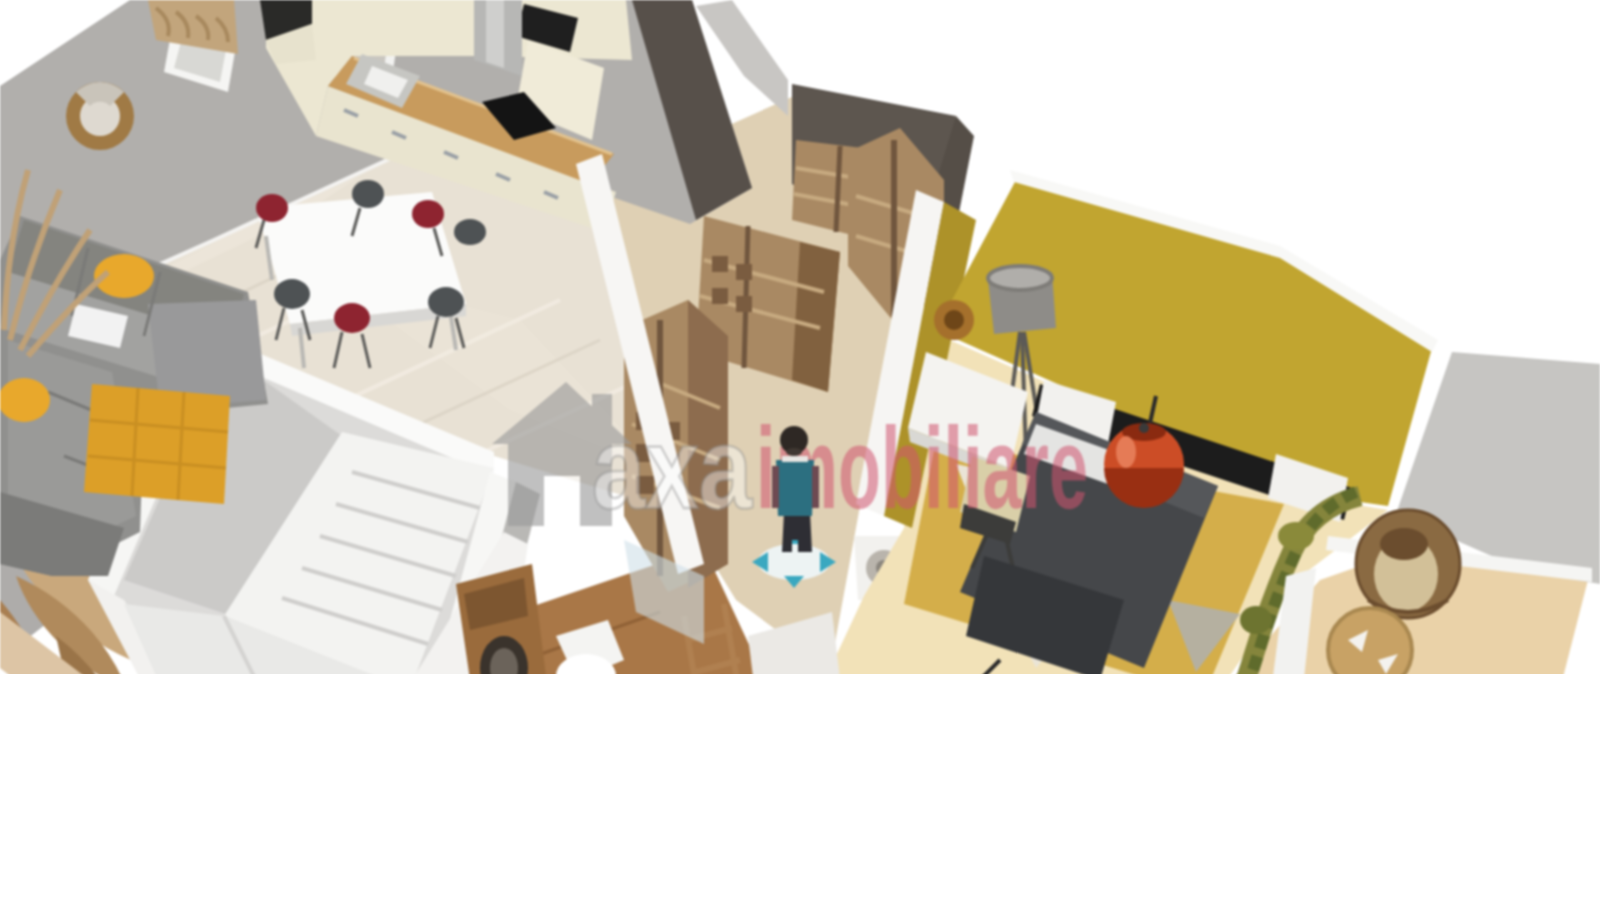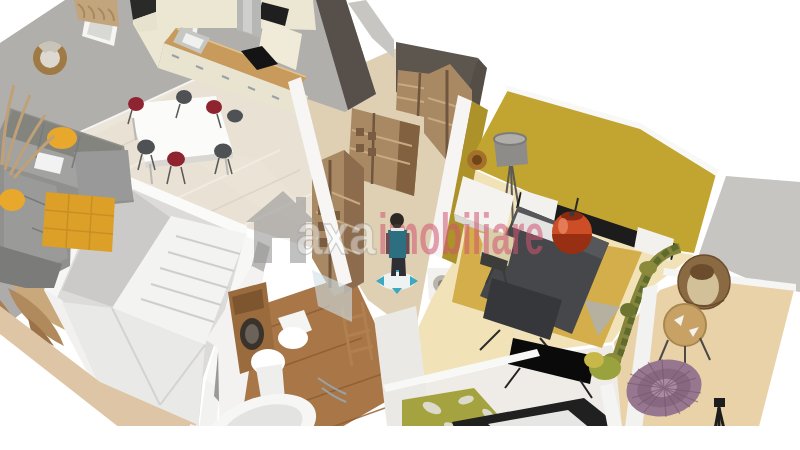--- a/index.html
+++ b/index.html
@@ -1,16 +1,16 @@
 <!DOCTYPE html>
 <html><head>
 <meta charset="utf-8">
 <style>
   html,body{margin:0;padding:0;background:#fff;}
-  #scene{width:800px;height:426px;position:relative;overflow:hidden;font-family:"Liberation Sans",sans-serif;}
+  #scene{width:800px;height:337px;position:relative;overflow:hidden;font-family:"Liberation Sans",sans-serif;}
   svg{filter:blur(0.6px);}
   text{font-family:"Liberation Sans",sans-serif;}
 </style>
 </head>
 <body>
 <div id="scene">
 <svg width="800" height="450" viewBox="0 0 800 450">
 
 <rect x="0" y="0" width="800" height="450" fill="#ffffff"></rect>
 

